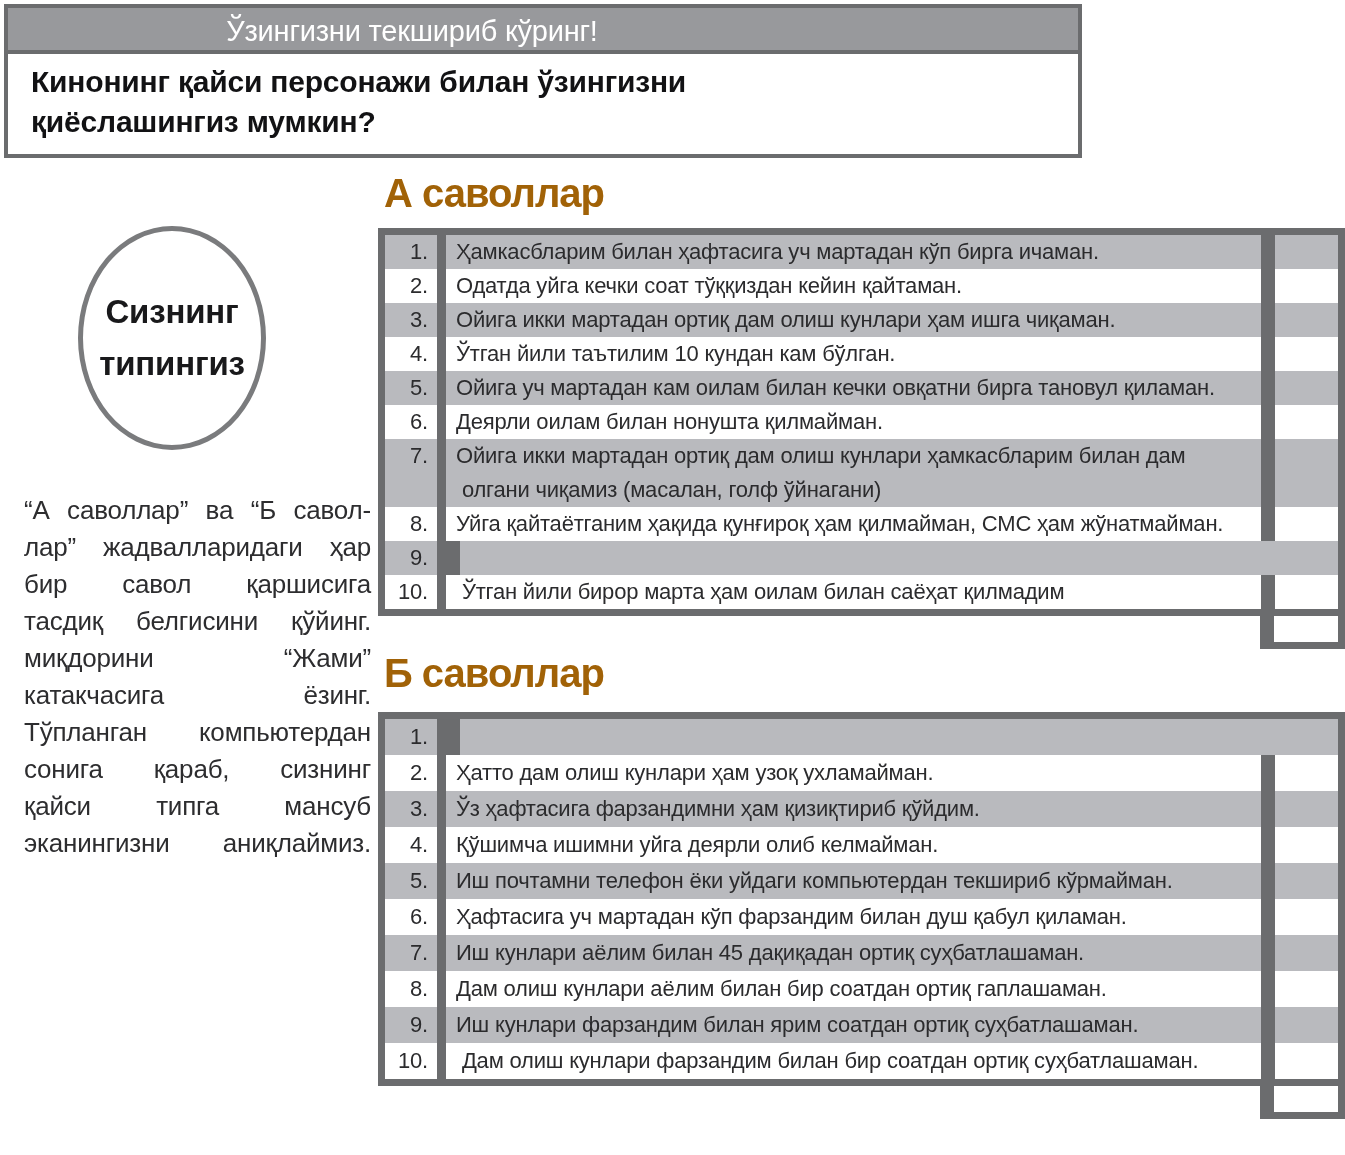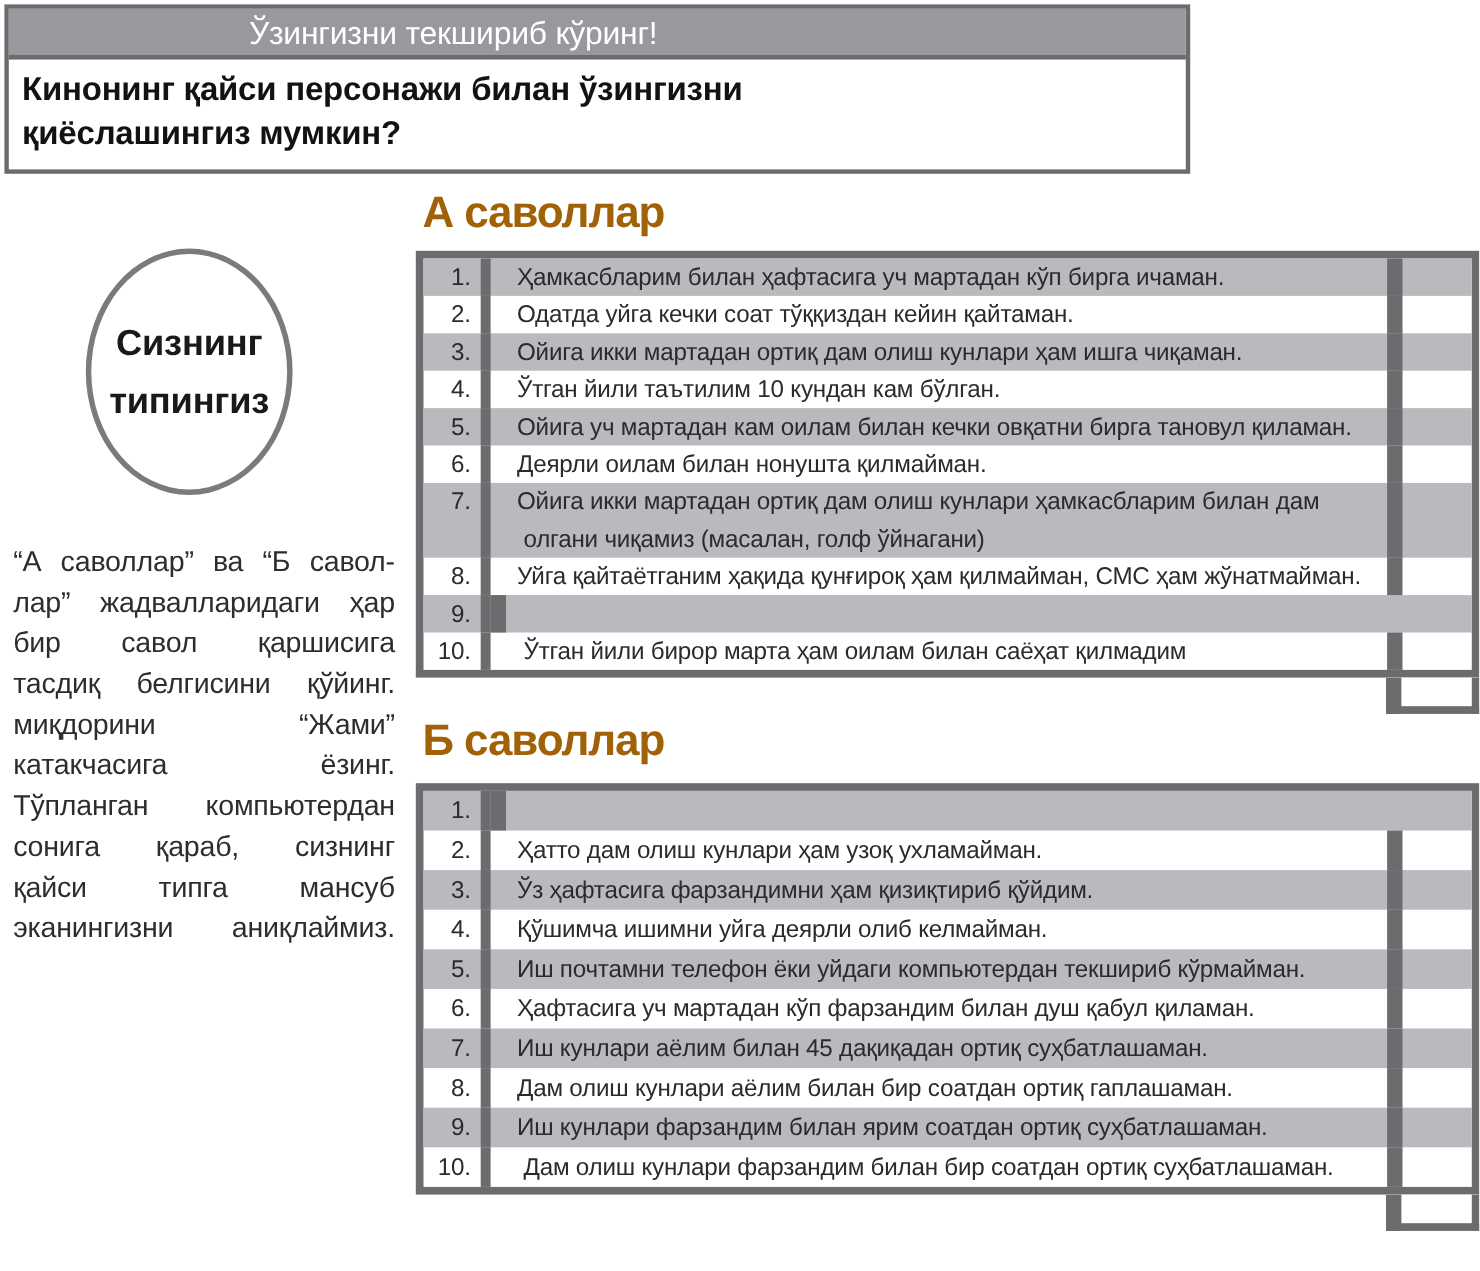--- a/index.html
+++ b/index.html
@@ -10,46 +10,46 @@
     --ink:#232325;
   }
   *{margin:0;padding:0;box-sizing:border-box;}
   html,body{background:#fff;}
   body{font-family:"Liberation Sans","DejaVu Sans",sans-serif;color:var(--ink);}
   .page{position:relative;width:1345px;height:1155px;background:#fff;overflow:hidden;letter-spacing:-0.2px;}
 
   
   .header-box{position:absolute;left:4px;top:4px;width:1078px;border:4px solid var(--border);background:#fff;}
   .banner{height:46px;line-height:46px;background:var(--banner-bg);color:#fff;font-size:29px;text-align:center;padding-right:262px;border-bottom:4px solid var(--border);white-space:nowrap;}
-  .question{padding:8px 12px 12px;font-size:30px;font-weight:bold;line-height:40px;white-space:pre-line;color:#121214;}
+  .question{padding:8px 23px 12px;font-size:30px;font-weight:bold;line-height:40px;white-space:pre-line;color:#121214;}
 
   
   .type-circle{position:absolute;left:78px;top:226px;width:188px;height:224px;border:5px solid var(--circle-border);border-radius:50%;display:flex;flex-direction:column;align-items:center;justify-content:center;text-align:center;font-size:33px;font-weight:bold;line-height:52px;color:#19191b;}
 
   
-  .instructions{position:absolute;left:12px;top:492px;width:347px;font-size:26px;line-height:37px;color:#2d2d2f;}
+  .instructions{position:absolute;left:24px;top:492px;width:347px;font-size:26px;line-height:37px;color:#2d2d2f;}
   .instructions .line{text-align:justify;text-align-last:justify;}
 
   
   .quiz-section{position:absolute;left:378px;width:967px;}
   .section-a{top:166px;}
   .section-b{top:646px;}
   .quiz-title{font-size:40px;font-weight:bold;line-height:54px;letter-spacing:-1px;color:#a16207;margin:0 0 8px 6px;}
   .section-b .quiz-title{margin-bottom:12px;}
   .qtable{border:7px solid var(--border);background:#fff;}
   .row{display:flex;align-items:stretch;}
   .row:nth-child(odd){background:var(--stripe);}
   .cell{font-size:22px;color:#2b2b2d;}
   .section-a .cell{line-height:34px;min-height:34px;}
   .section-b .cell{line-height:36px;min-height:36px;}
   .num{width:52px;text-align:right;padding-right:9px;flex:0 0 auto;}
   .vsep{flex:0 0 auto;background:var(--border);}
   .vsep.s1{width:9px;}
   .vsep.s2{width:14px;}
-  .qtext{flex:1 1 auto;padding-left:24px;white-space:pre-wrap;}
+  .qtext{flex:1 1 auto;padding-left:10px;white-space:pre-wrap;}
   .check{width:63px;flex:0 0 auto;}
   .total-cell{margin-left:auto;width:85px;height:33px;border:7px solid var(--border);border-left-width:14px;border-top:0;background:#fff;}
 </style>
 </head>
 <body>
 
 <div class="page">
 
   <div class="header-box">
     <div class="banner">Ўзингизни текшириб кўринг!</div>

